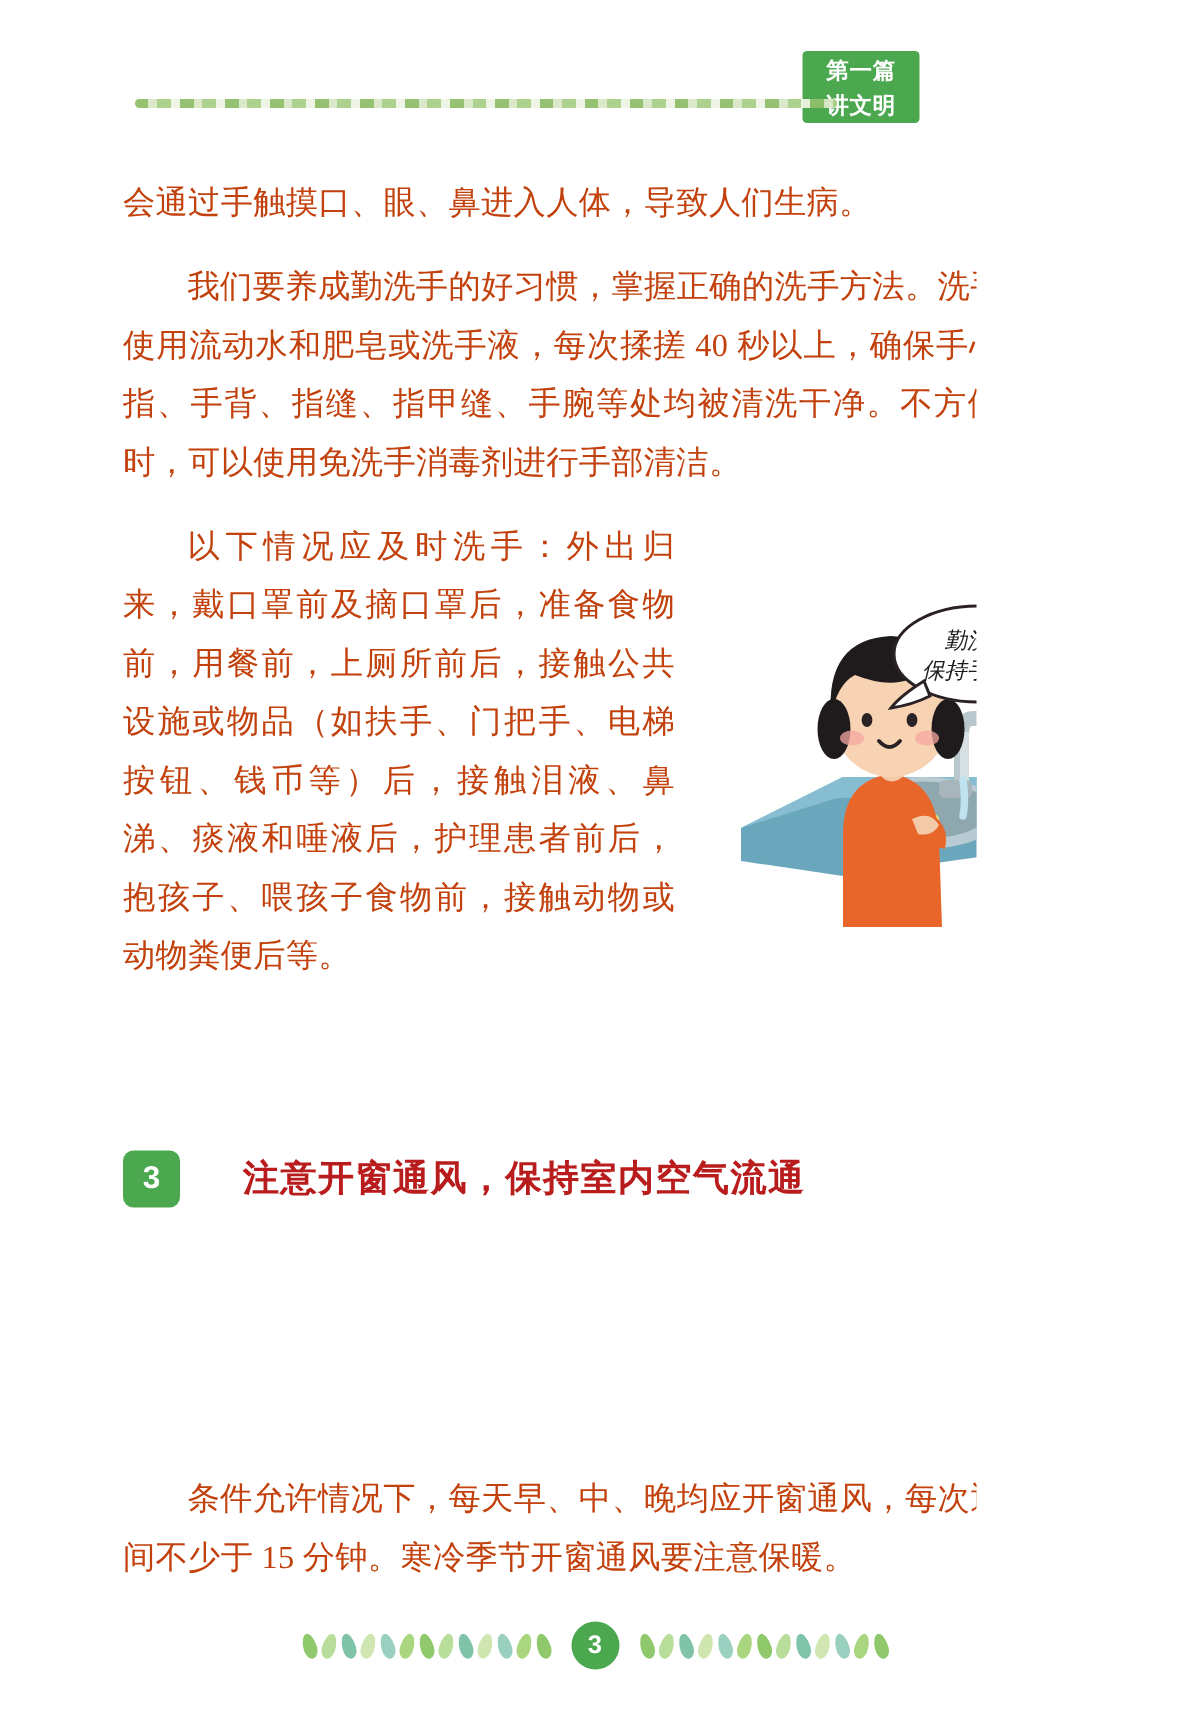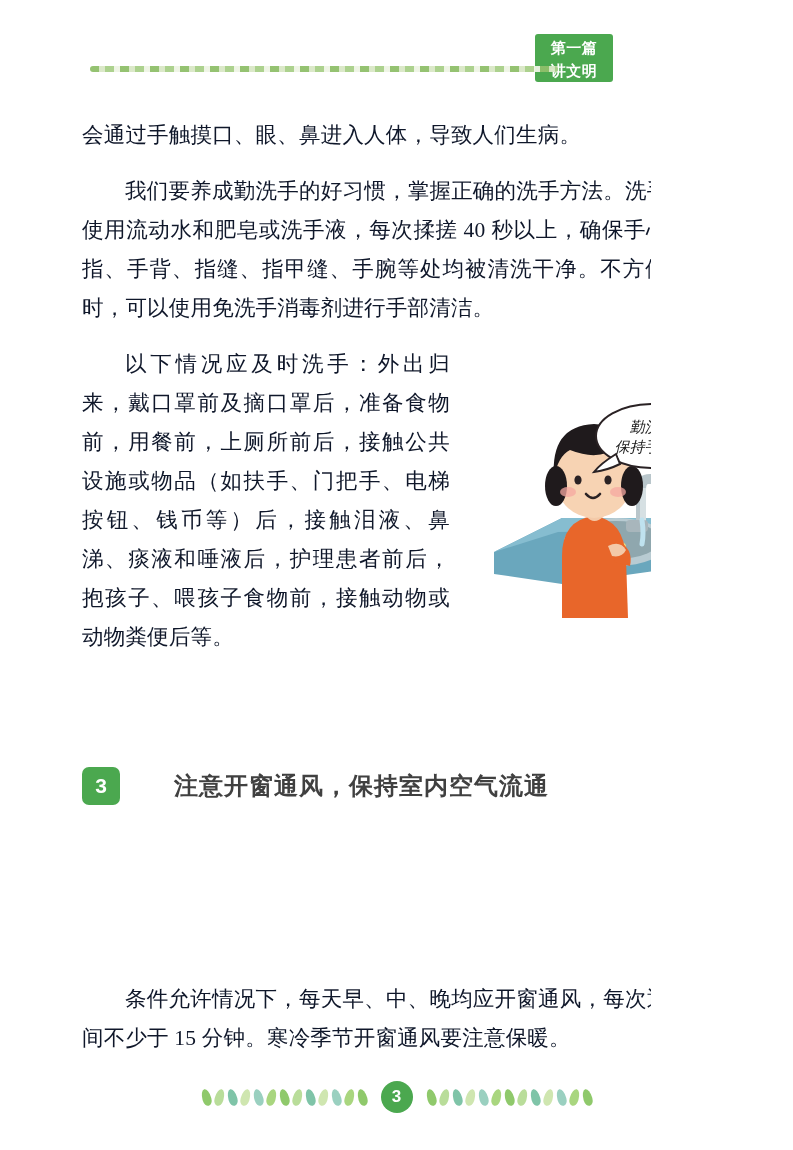--- a/index.html
+++ b/index.html
@@ -43,21 +43,21 @@
         #a8cf88 15px, #a8cf88 24px,
         #eef4e4 24px, #eef4e4 30px);
     opacity: .95;
   }
 
   
   .body-text {
     position: absolute;
     font-size: 21.5px;
     line-height: 39px;
-    color: #0f172a;
+    color: #c2410c;
     letter-spacing: 0.2px;
     text-align: justify;
   }
   #para-1 { top: 116px; left: 82px; width: 630px; }
   #para-2 { top: 172px; left: 82px; width: 630px; text-indent: 43px; }
   #para-3 {
     top: 345px; left: 82px; width: 368px; text-indent: 43px;
   }
 
   
@@ -91,25 +91,25 @@
     content: "";
     position: absolute;
     left: 5px; top: 5px;
     width: 38px; height: 38px;
     border: 2px solid #4ba84f;
     border-radius: 7px;
     z-index: -1;
   }
   .sec-title {
     position: absolute;
-    left: 92px; top: 2px;
+    left: 80px; top: 2px;
     font-family: "Liberation Sans", sans-serif;
     font-size: 24px;
     font-weight: bold;
-    color: #404040;
+    color: #b91c1c;
     letter-spacing: 1px;
     line-height: 38px;
   }
 
   #para-4 { top: 840px; left: 82px; width: 630px; text-indent: 43px; }
   #para-5 { top: 980px; left: 82px; width: 630px; text-indent: 43px; }
 
   
   .footer {
     position: absolute;

